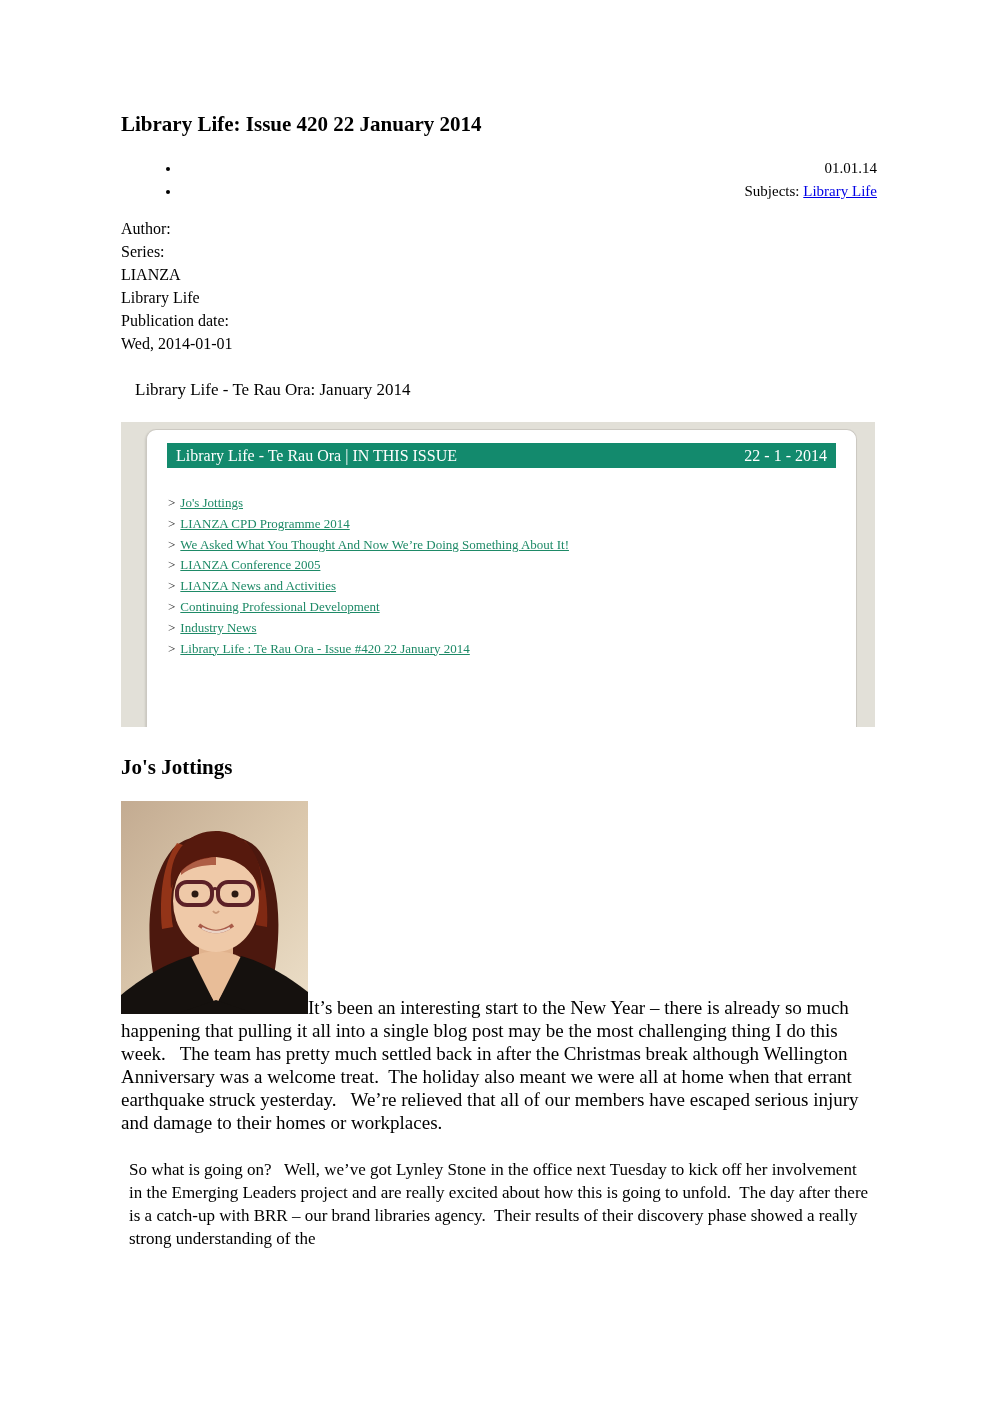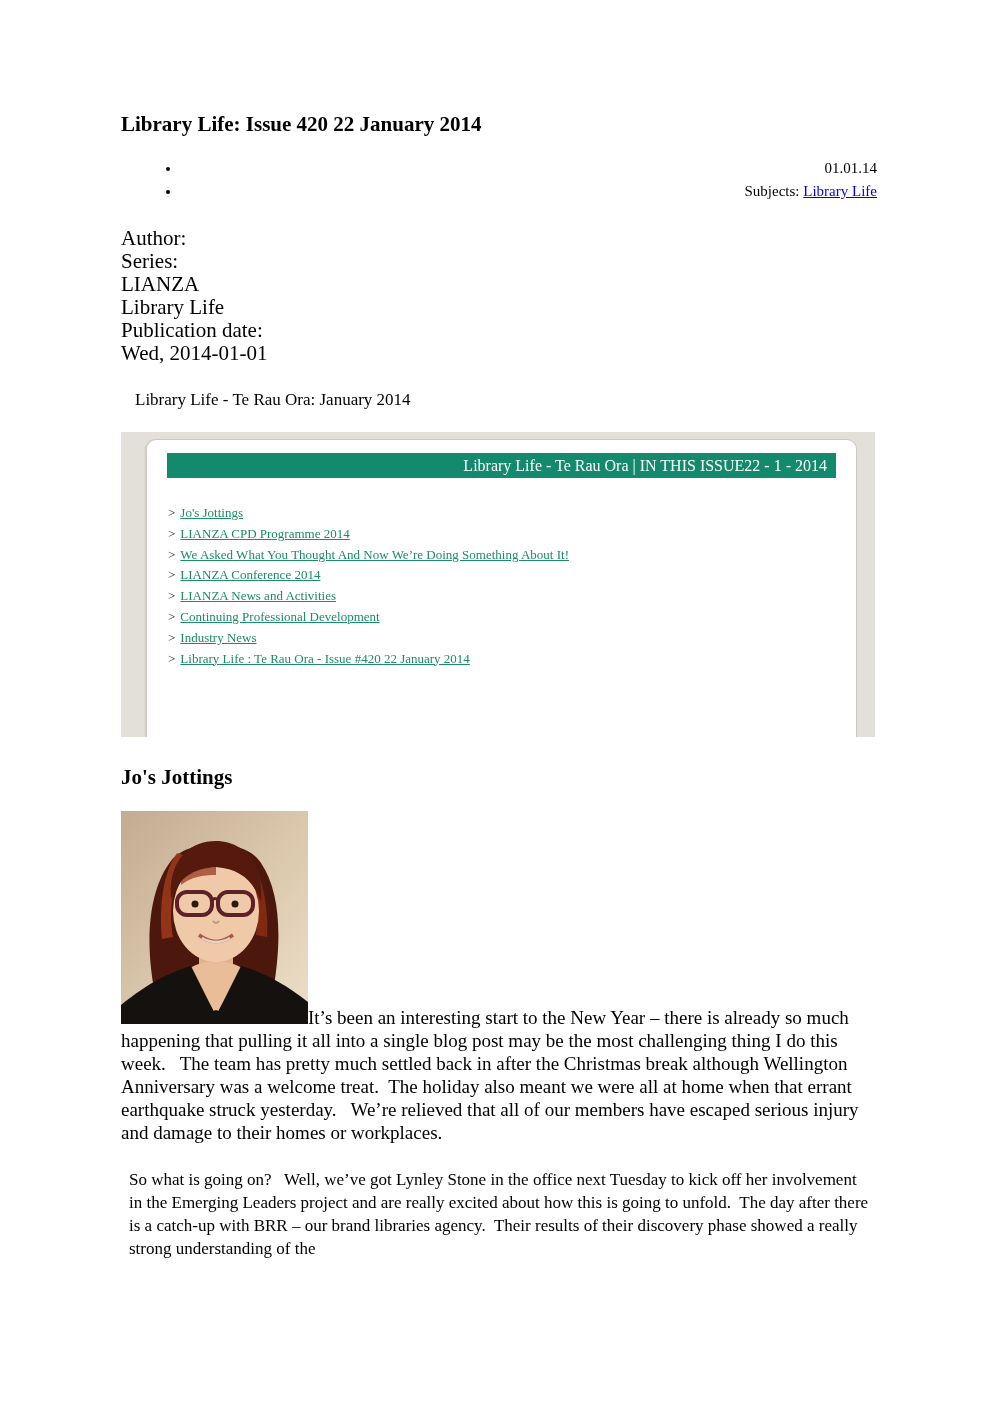--- a/index.html
+++ b/index.html
@@ -21,40 +21,40 @@
   h1.page-title {
     font-size: 21px; font-weight: bold; margin: 0; line-height: 24px;
   }
   ul.meta-list {
     margin: 21px 0 0; padding: 0 0 0 60px;
     font-size: 15px; line-height: 23px; list-style: disc; text-align: right;
   }
   ul.meta-list li { padding-left: 6px; }
   a.subjects-link { color: var(--link_blue); text-decoration: underline; }
 
-  .fields { margin-top: 24px; font-size: 21px; line-height: 23px; }
+  .fields { margin-top: 14px; font-size: 16px; line-height: 23px; }
   .standfirst { margin: 23px 14px 0; font-size: 17px; line-height: 23px; }
 
   .embed {
     margin-top: 21px; position: relative;
     width: 754px; height: 305px;
     background: var(--frame_gray);
     overflow: hidden;
   }
   .newsletter-card {
     position: absolute; top: 7px; left: 25px; right: 18px; bottom: -4px;
     background: #ffffff;
     border: 1px solid #ccc9c2; border-bottom: none;
     border-radius: 10px 10px 0 0;
     box-shadow: -1px 1px 2px rgba(0,0,0,0.10);
     padding: 13px 20px 0;
   }
   .issue-bar {
     background: var(--accent_green); color: #ffffff;
-    height: 25px; display: flex; justify-content: flex-end; align-items: center;
+    height: 25px; display: flex; justify-content: space-between; align-items: center;
     padding: 0 9px; font-size: 16px;
   }
   ul.toc {
     list-style: none; margin: 25px 0 0; padding: 0 0 0 1px;
     font-size: 13px; line-height: 20.8px;
   }
   .toc-chevron { color: #2a2a2a; margin-right: 5px; }
   ul.toc a { color: var(--toc_link_green); text-decoration: underline; }
 
   h2.article-heading { font-size: 21px; font-weight: bold; margin: 28px 0 0; line-height: 24px; }
@@ -99,21 +99,21 @@
   <div class="embed">
     <div class="newsletter-card">
       <div class="issue-bar">
         <span>Library Life - Te Rau Ora | IN THIS ISSUE</span>
         <span>22 - 1 - 2014</span>
       </div>
       <ul class="toc">
         <li><span class="toc-chevron">&gt;</span><a href="#">Jo's Jottings</a></li>
         <li><span class="toc-chevron">&gt;</span><a href="#">LIANZA CPD Programme 2014</a></li>
         <li><span class="toc-chevron">&gt;</span><a href="#">We Asked What You Thought And Now We’re Doing Something About It!</a></li>
-        <li><span class="toc-chevron">&gt;</span><a href="#">LIANZA Conference 2014</a></li>
+        <li><span class="toc-chevron">&gt;</span><a href="#">LIANZA Conference 2005</a></li>
         <li><span class="toc-chevron">&gt;</span><a href="#">LIANZA News and Activities</a></li>
         <li><span class="toc-chevron">&gt;</span><a href="#">Continuing Professional Development</a></li>
         <li><span class="toc-chevron">&gt;</span><a href="#">Industry News</a></li>
         <li><span class="toc-chevron">&gt;</span><a href="#">Library Life : Te Rau Ora - Issue #420 22 January 2014</a></li>
       </ul>
     </div>
   </div>
 
   <h2 class="article-heading">Jo's Jottings</h2>
 

